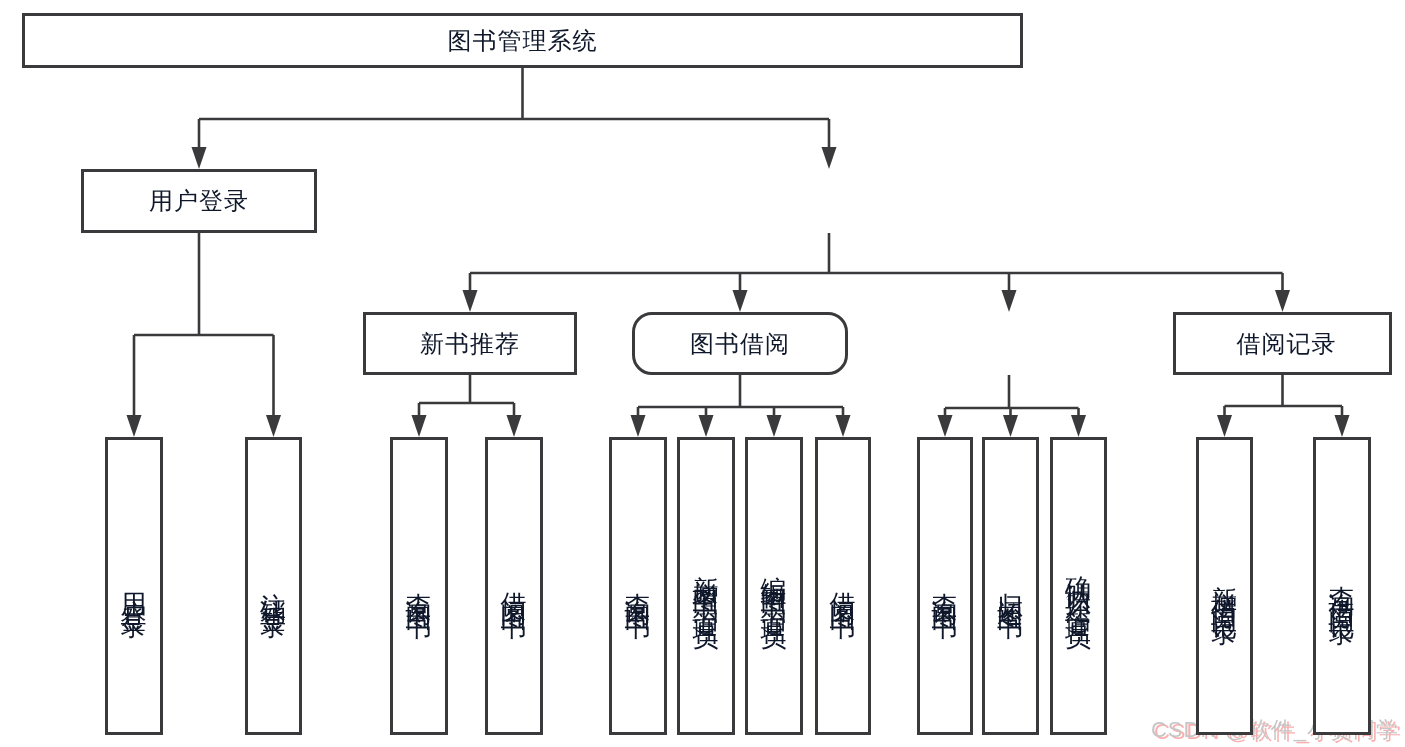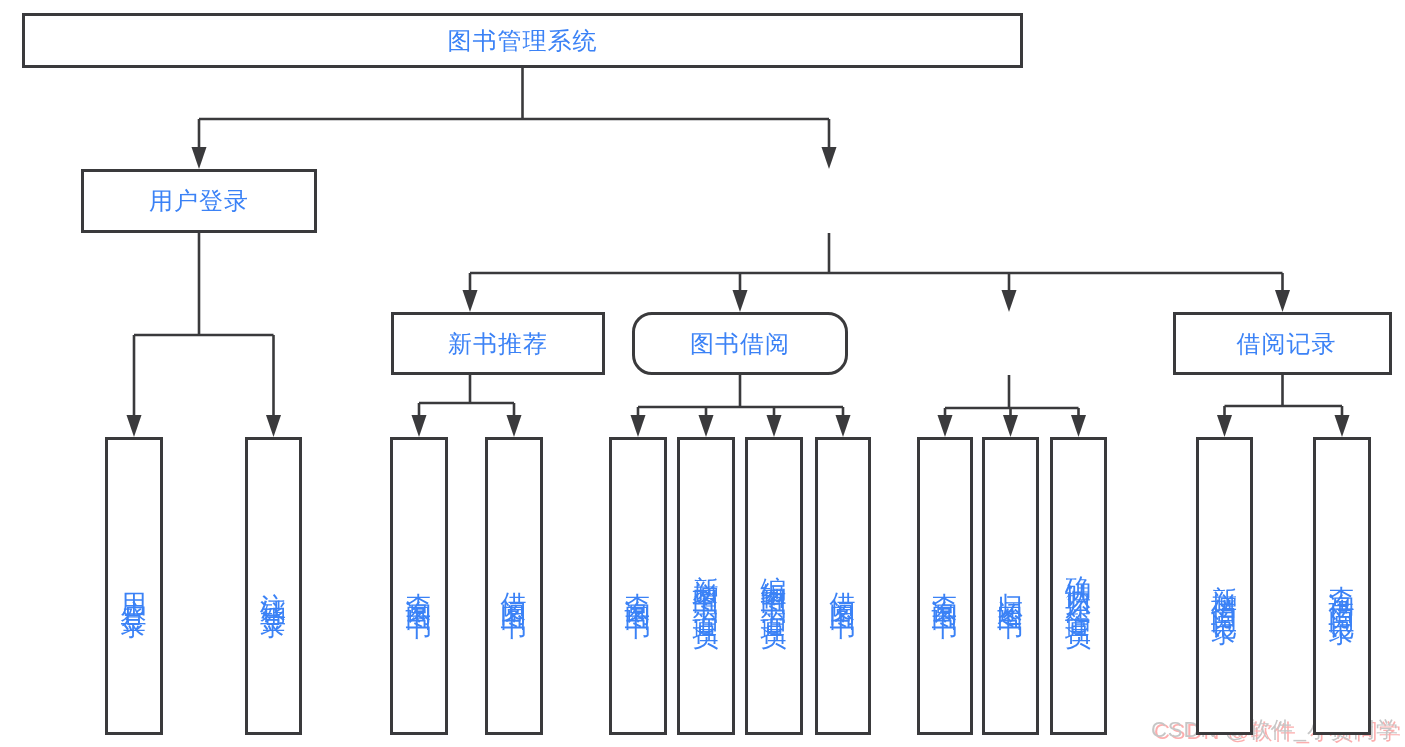--- a/index.html
+++ b/index.html
@@ -9,21 +9,21 @@
     background:#ffffff;
     font-family:"Liberation Sans","DejaVu Sans",sans-serif;
     overflow:hidden;
   }
   .connectors{position:absolute;left:0;top:0;width:1405px;height:747px;}
   .node{
     position:absolute;
     box-sizing:border-box;
     border:3px solid #3a3a3c;
     background:#ffffff;
-    color:#3b82f6;
+    color:#0f172a;
     display:flex;
     align-items:center;
     justify-content:center;
     text-align:right;
   }
   .node.h{font-size:24px;letter-spacing:1px;}
   .node.v{
     writing-mode:vertical-lr;
     text-orientation:mixed;
     font-size:26px;
@@ -110,21 +110,21 @@
         <line x1="1224.5" y1="406" x2="1342" y2="406" stroke="#3a3a3c" stroke-width="2.6"></line>
         <line x1="1224.5" y1="406" x2="1224.5" y2="419" stroke="#3a3a3c" stroke-width="2.6"></line>
         <polygon points="1217,415 1232,415 1224.5,437" fill="#3a3a3c"></polygon>
         <line x1="1342" y1="406" x2="1342" y2="419" stroke="#3a3a3c" stroke-width="2.6"></line>
         <polygon points="1334.5,415 1349.5,415 1342,437" fill="#3a3a3c"></polygon>
       </g>
     </svg>
   <div class="watermark">CSDN @软件_小贺同学</div>
 <div class="node h" style="left: 22px; top: 13px; width: 1001px; height: 55px;">图书管理系统</div>
     <div class="node h" style="left: 81px; top: 169px; width: 236px; height: 64px;">用户登录</div>
-    <div class="node h" style="left: 363px; top: 312px; width: 214px; height: 63px; margin-left: 28px;">新书推荐</div>
+    <div class="node h" style="left: 363px; top: 312px; width: 214px; height: 63px;">新书推荐</div>
     <div class="node h" style="left: 632px; top: 312px; width: 216px; height: 63px; border-radius: 20px;">图书借阅</div>
     <div class="node h" style="left: 1173px; top: 312px; width: 219px; height: 63px; padding-left: 8px;">借阅记录</div>
     <div class="node v" style="left: 105px; top: 437px; width: 58px; height: 298px;">用户登录</div>
     <div class="node v" style="left: 245px; top: 437px; width: 57px; height: 298px;">注销登录</div>
     <div class="node v" style="left: 390px; top: 437px; width: 58px; height: 298px;">查询图书</div>
     <div class="node v" style="left: 485px; top: 437px; width: 58px; height: 298px;">借阅图书</div>
     <div class="node v" style="left: 609px; top: 437px; width: 58px; height: 298px;">查询图书</div>
     <div class="node v" style="left: 677px; top: 437px; width: 58px; height: 298px;">新增图书（管理员）</div>
     <div class="node v" style="left: 745px; top: 437px; width: 58px; height: 298px;">编辑图书（管理员）</div>
     <div class="node v" style="left: 815px; top: 437px; width: 56px; height: 298px;">借阅图书</div>

